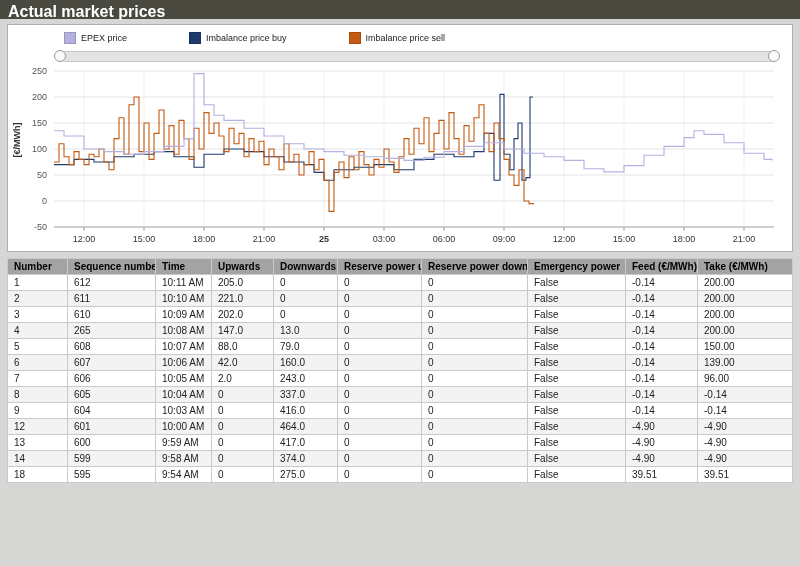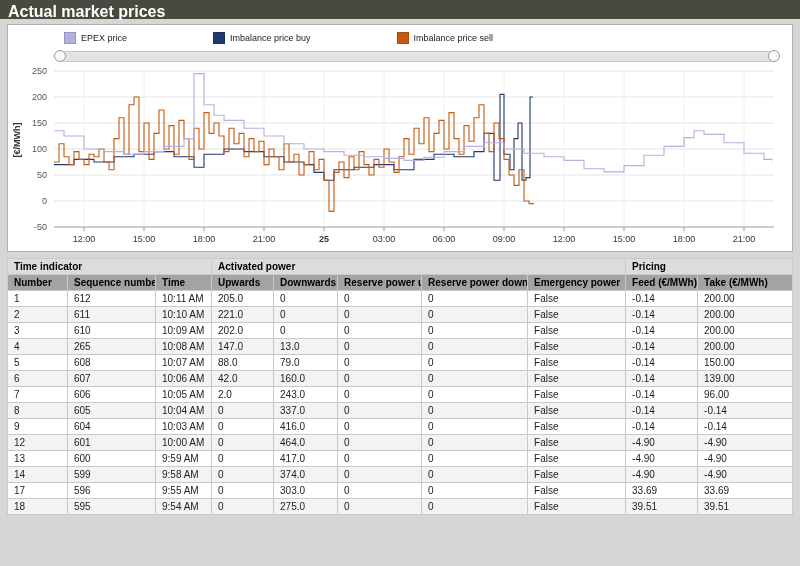--- a/index.html
+++ b/index.html
@@ -1,20 +1,20 @@
 <!DOCTYPE html>
 <html><head>
 <meta charset="utf-8">
 <style>
   html,body{margin:0;padding:0;width:800px;height:566px;overflow:hidden;
     background:#d6d6d4;font-family:"Liberation Sans",sans-serif;}
   .topbar{background:#4a493f;color:#fff;font-size:16px;font-weight:bold;
     padding:3px 8px;height:13px;}
   .chart-panel{margin:5px 7px 0 7px;background:#fff;border:1px solid #b0b0b0;}
-  .legend{display:flex;gap:86px;padding:7px 0 3px 56px;font-size:9px;color:#222;align-items:center;}
+  .legend{display:flex;gap:62px;padding:7px 0 3px 56px;font-size:9px;color:#222;align-items:center;}
   .legend-item{display:flex;align-items:center;cursor:pointer;}
   .swatch{display:inline-block;width:10px;height:10px;margin-right:5px;border:1px solid rgba(0,0,0,.15);}
   .slider{position:relative;height:13px;margin:3px 12px 2px 46px;}
   .slider-track{position:absolute;left:5px;right:5px;top:1px;height:9px;background:#e3e3e3;
     border:1px solid #c6c6c6;border-radius:6px;}
   .slider-handle{position:absolute;top:0;width:12px;height:12px;border-radius:50%;
     background:#fafafa;border:1px solid #999;box-sizing:border-box;box-shadow:inset 0 0 1px #fff;}
   .slider-handle.left{left:0;} .slider-handle.right{right:0;}
   .chart-wrap{position:relative;}
   .y-title{position:absolute;left:-26px;top:70px;width:70px;text-align:center;
@@ -123,25 +123,20 @@
     <col style="width:62px">
       <col style="width:64px">
       <col style="width:84px">
     <col style="width:106px">
       <col style="width:98px">
       <col style="width:72px">
       <col>
   </colgroup>
   <thead>
       <tr>
-        <th colspan="3" class="group-th">Time indicator</th>
-        <th colspan="5" class="group-th">Activated power</th>
-        <th colspan="2" class="group-th">Pricing</th>
-      </tr>
-      <tr>
         <th>Number</th>
         <th>Sequence number</th>
         <th>Time</th>
         <th>Upwards</th>
         <th>Downwards</th>
         <th>Reserve power up</th>
         <th>Reserve power down</th>
         <th>Emergency power</th>
         <th>Feed (€/MWh)</th>
         <th>Take (€/MWh)</th>
@@ -286,32 +281,20 @@
         <td>9:58 AM</td>
         <td>0</td>
         <td>374.0</td>
         <td>0</td>
         <td>0</td>
         <td>False</td>
         <td>-4.90</td>
         <td>-4.90</td>
       </tr>
       <tr>
-        <td>17</td>
-        <td>596</td>
-        <td>9:55 AM</td>
-        <td>0</td>
-        <td>303.0</td>
-        <td>0</td>
-        <td>0</td>
-        <td>False</td>
-        <td>33.69</td>
-        <td>33.69</td>
-      </tr>
-      <tr>
         <td>18</td>
         <td>595</td>
         <td>9:54 AM</td>
         <td>0</td>
         <td>275.0</td>
         <td>0</td>
         <td>0</td>
         <td>False</td>
         <td>39.51</td>
         <td>39.51</td>

